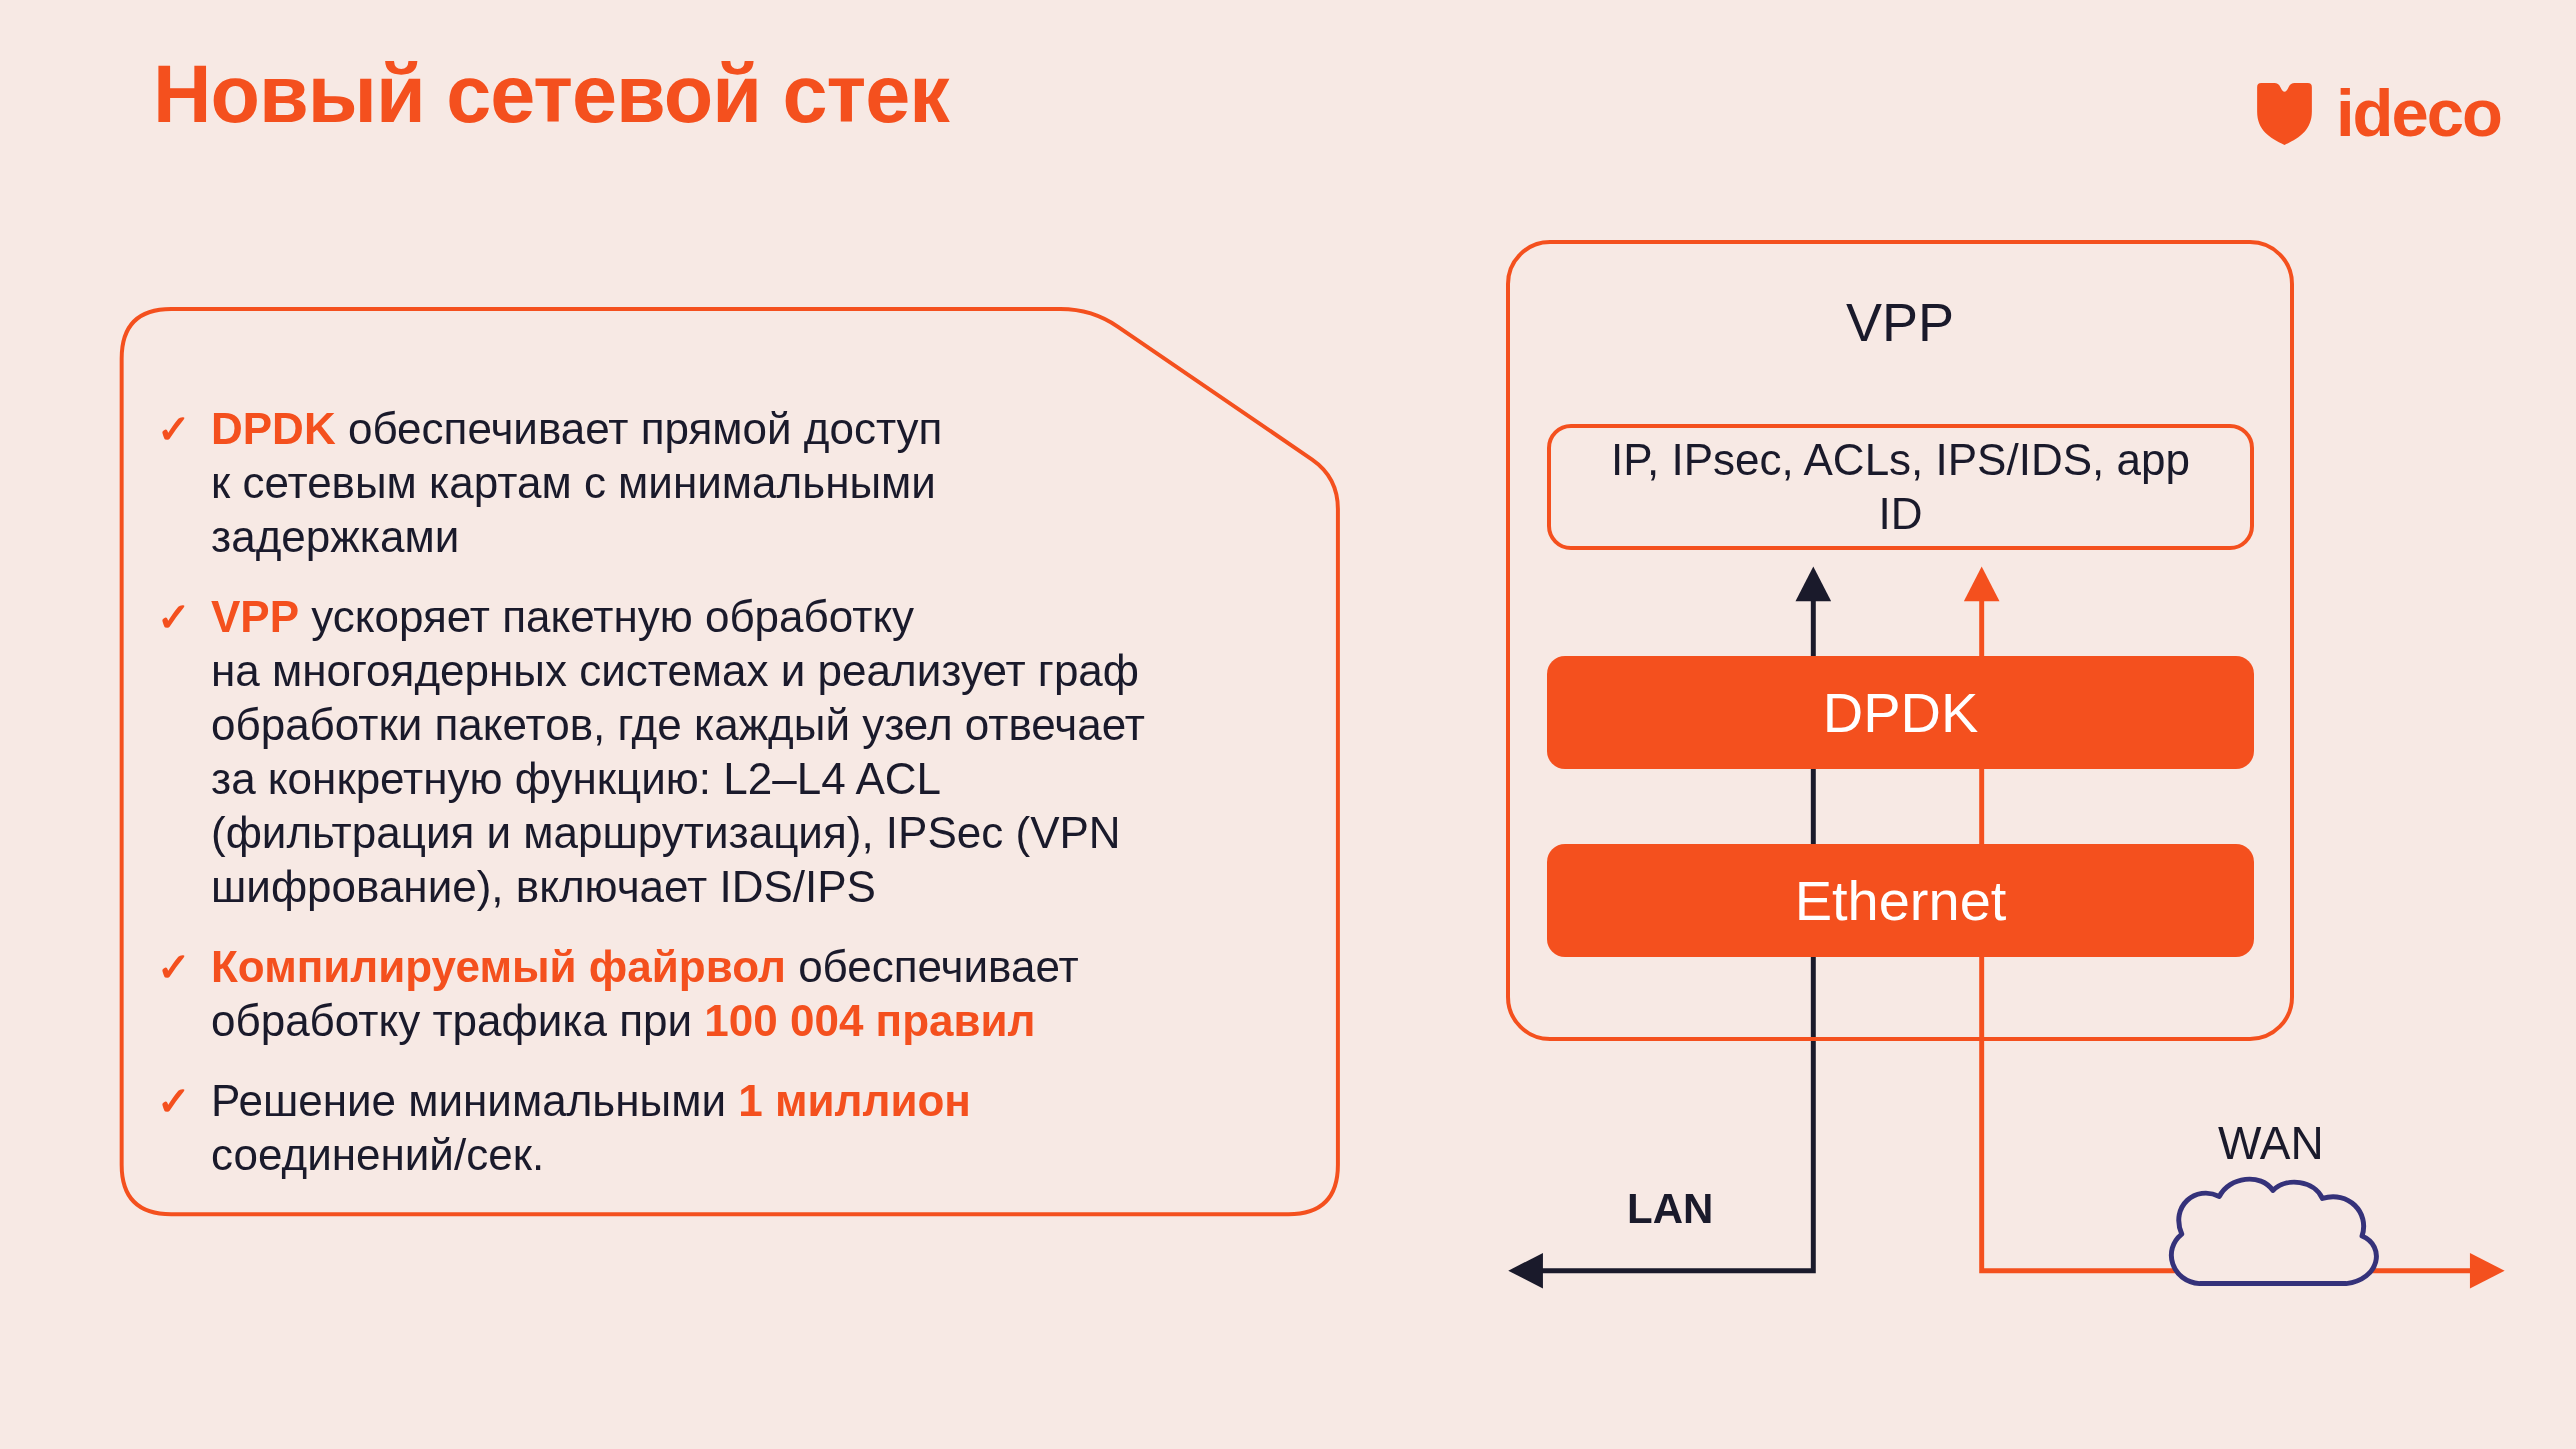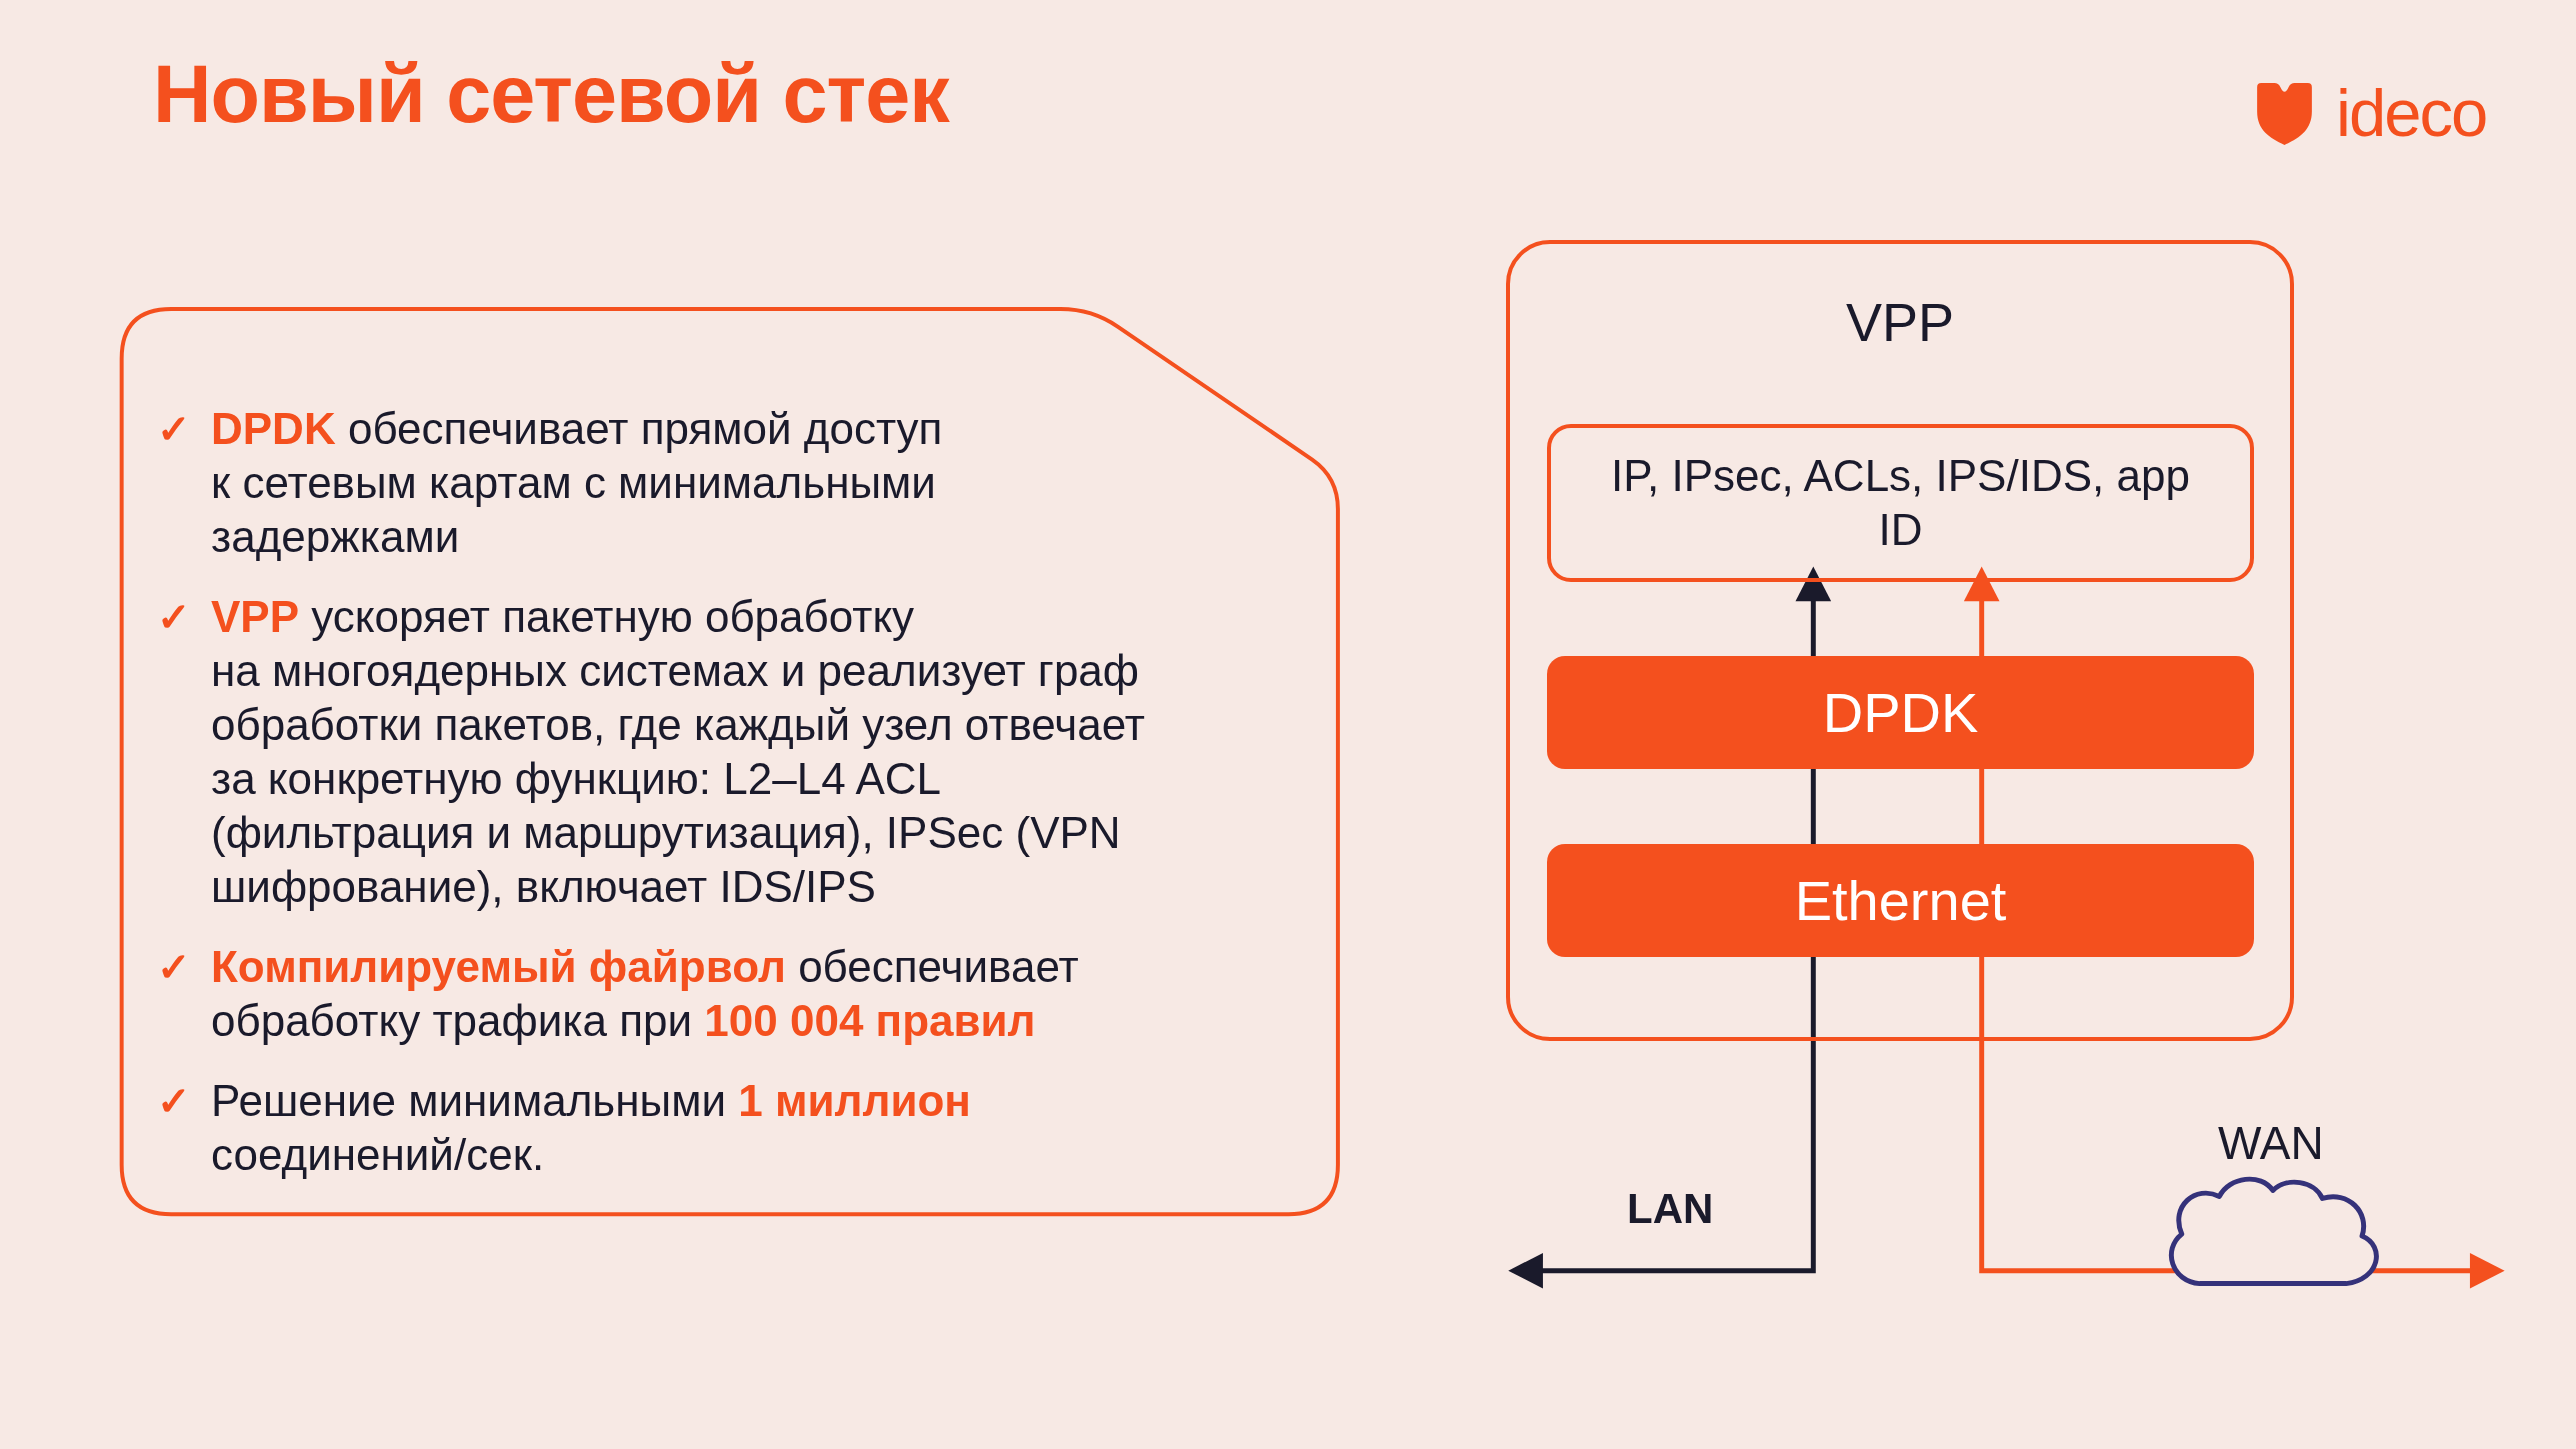--- a/index.html
+++ b/index.html
@@ -27,21 +27,21 @@
   .page-title {
     left: 113px; top: 48px;
     font-size: 81px; font-weight: 800;
     letter-spacing: -1px;
     color: var(--accent);
     line-height: 1.15;
   }
 
   .logo { left: 2209px; top: 75px; display: flex; align-items: center; gap: 16px; }
   .logo-text {
-    font-size: 67px; font-weight: 400; letter-spacing: -2px;
+    font-size: 67px; font-weight: 700; letter-spacing: -2px;
     color: var(--accent); line-height: 1;
   }
 
   .features {
     left: 117px; top: 402px; width: 1149px;
     display: flex; flex-direction: column; gap: 26px;
   }
   .feature-item { display: flex; }
   .check {
     flex: 0 0 54px; width: 54px;
@@ -58,21 +58,21 @@
   .vpp-box {
     left: 1466px; top: 240px; width: 788px; height: 801px;
     border: 4px solid var(--accent); border-radius: 44px;
   }
   .vpp-label {
     left: 1466px; top: 291px; width: 788px;
     text-align: center; font-size: 54px; font-weight: 500;
     color: var(--dark);
   }
   .ip-box {
-    left: 1507px; top: 424px; width: 707px; height: 158px;
+    left: 1507px; top: 424px; width: 707px; height: 126px;
     border: 4px solid var(--accent); border-radius: 24px;
     display: flex; align-items: center; justify-content: center;
     text-align: center; font-size: 44px; line-height: 54px;
     white-space: pre-line; color: var(--dark);
   }
   .fill-box {
     width: 707px; height: 113px;
     background: var(--accent); border-radius: 18px;
     display: flex; align-items: center; justify-content: center;
     color: var(--white); font-size: 56px; font-weight: 500;

